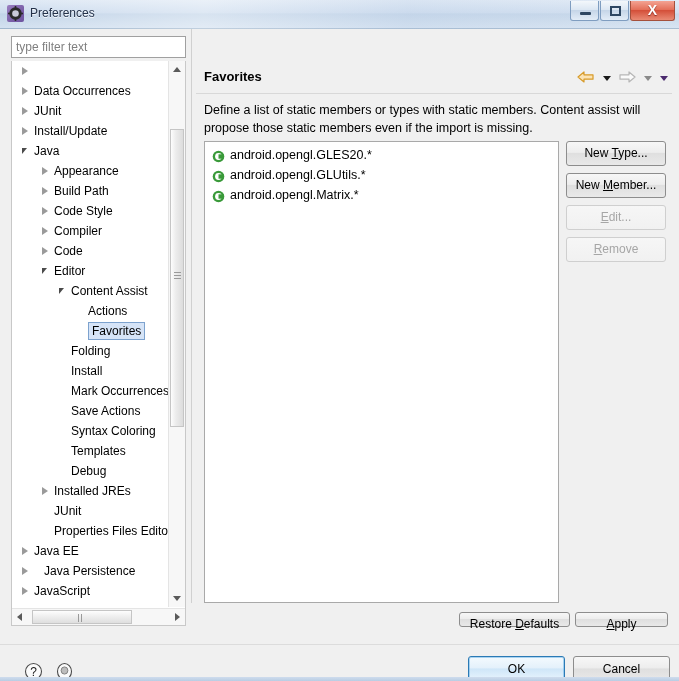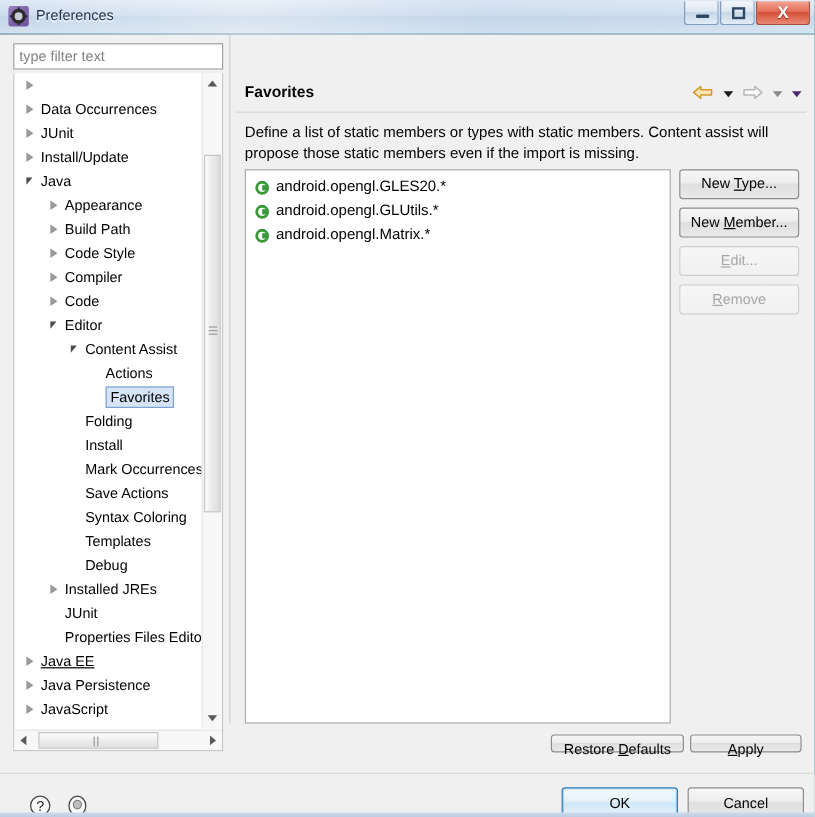--- a/index.html
+++ b/index.html
@@ -595,25 +595,25 @@
             <span class="tree-label" style="left: 42px;">Installed JREs</span>
           </div>
           <div class="tree-item">
             <span class="tree-label" style="left: 42px; text-align: center;">JUnit</span>
           </div>
           <div class="tree-item">
             <span class="tree-label" style="left: 42px;">Properties Files Editor</span>
           </div>
           <div class="tree-item">
             <span class="tw collapsed" style="left: 10px;"></span>
-            <span class="tree-label" style="left: 22px; text-decoration: underline;">Java EE</span>
+            <span class="tree-label" style="left: 22px;">Java EE</span>
           </div>
           <div class="tree-item">
             <span class="tw collapsed" style="left: 10px;"></span>
-            <span class="tree-label" style="left: 22px;">Java Persistence</span>
+            <span class="tree-label" style="left: 32px;">Java Persistence</span>
           </div>
           <div class="tree-item">
             <span class="tw collapsed" style="left: 10px;"></span>
             <span class="tree-label" style="left: 22px;">JavaScript</span>
           </div>
         </div>
 
       <div class="vsb">
         <div class="vsb-arrow up">
             <div class="ar"></div>

